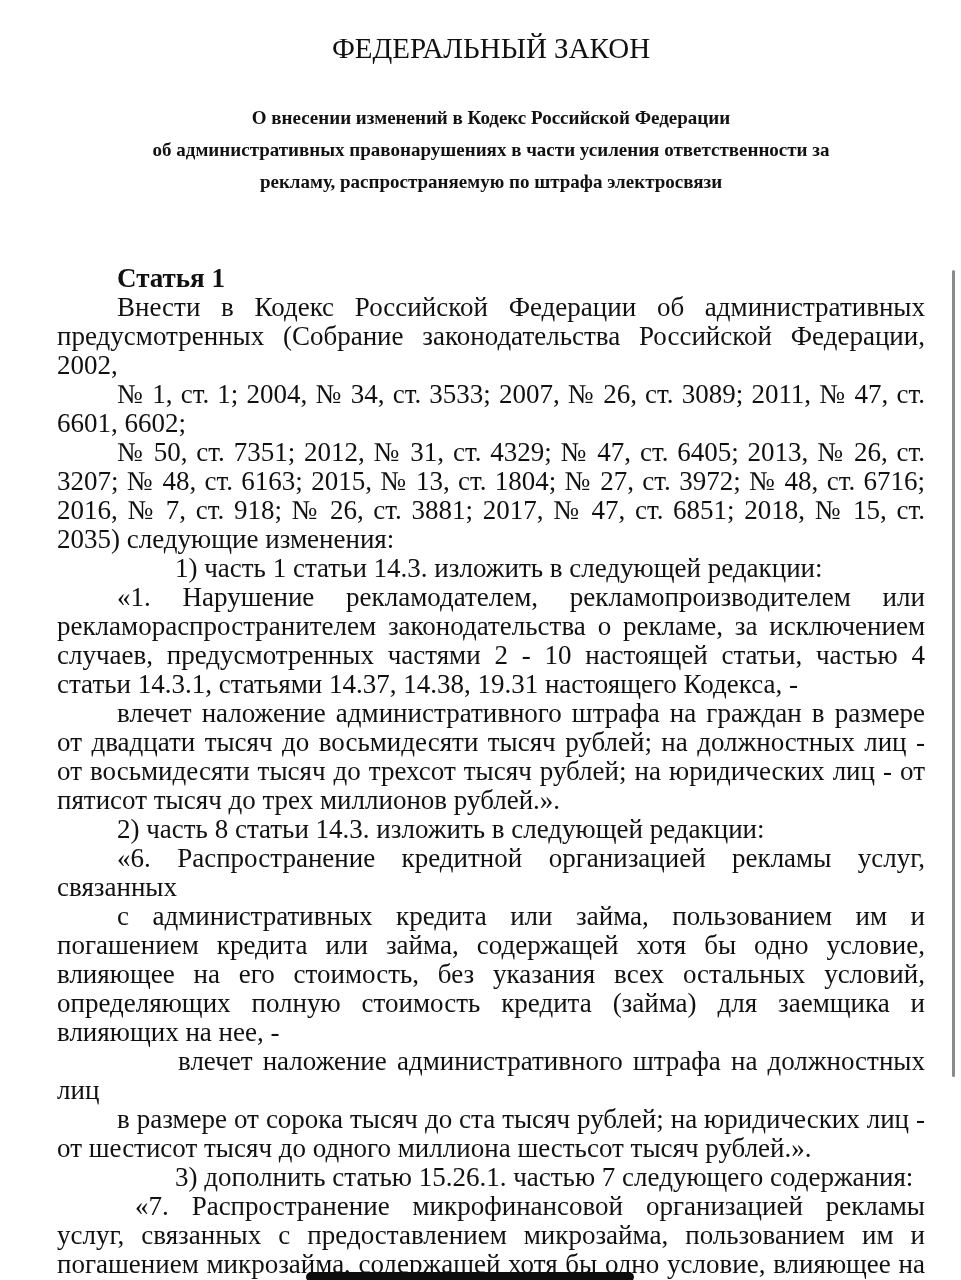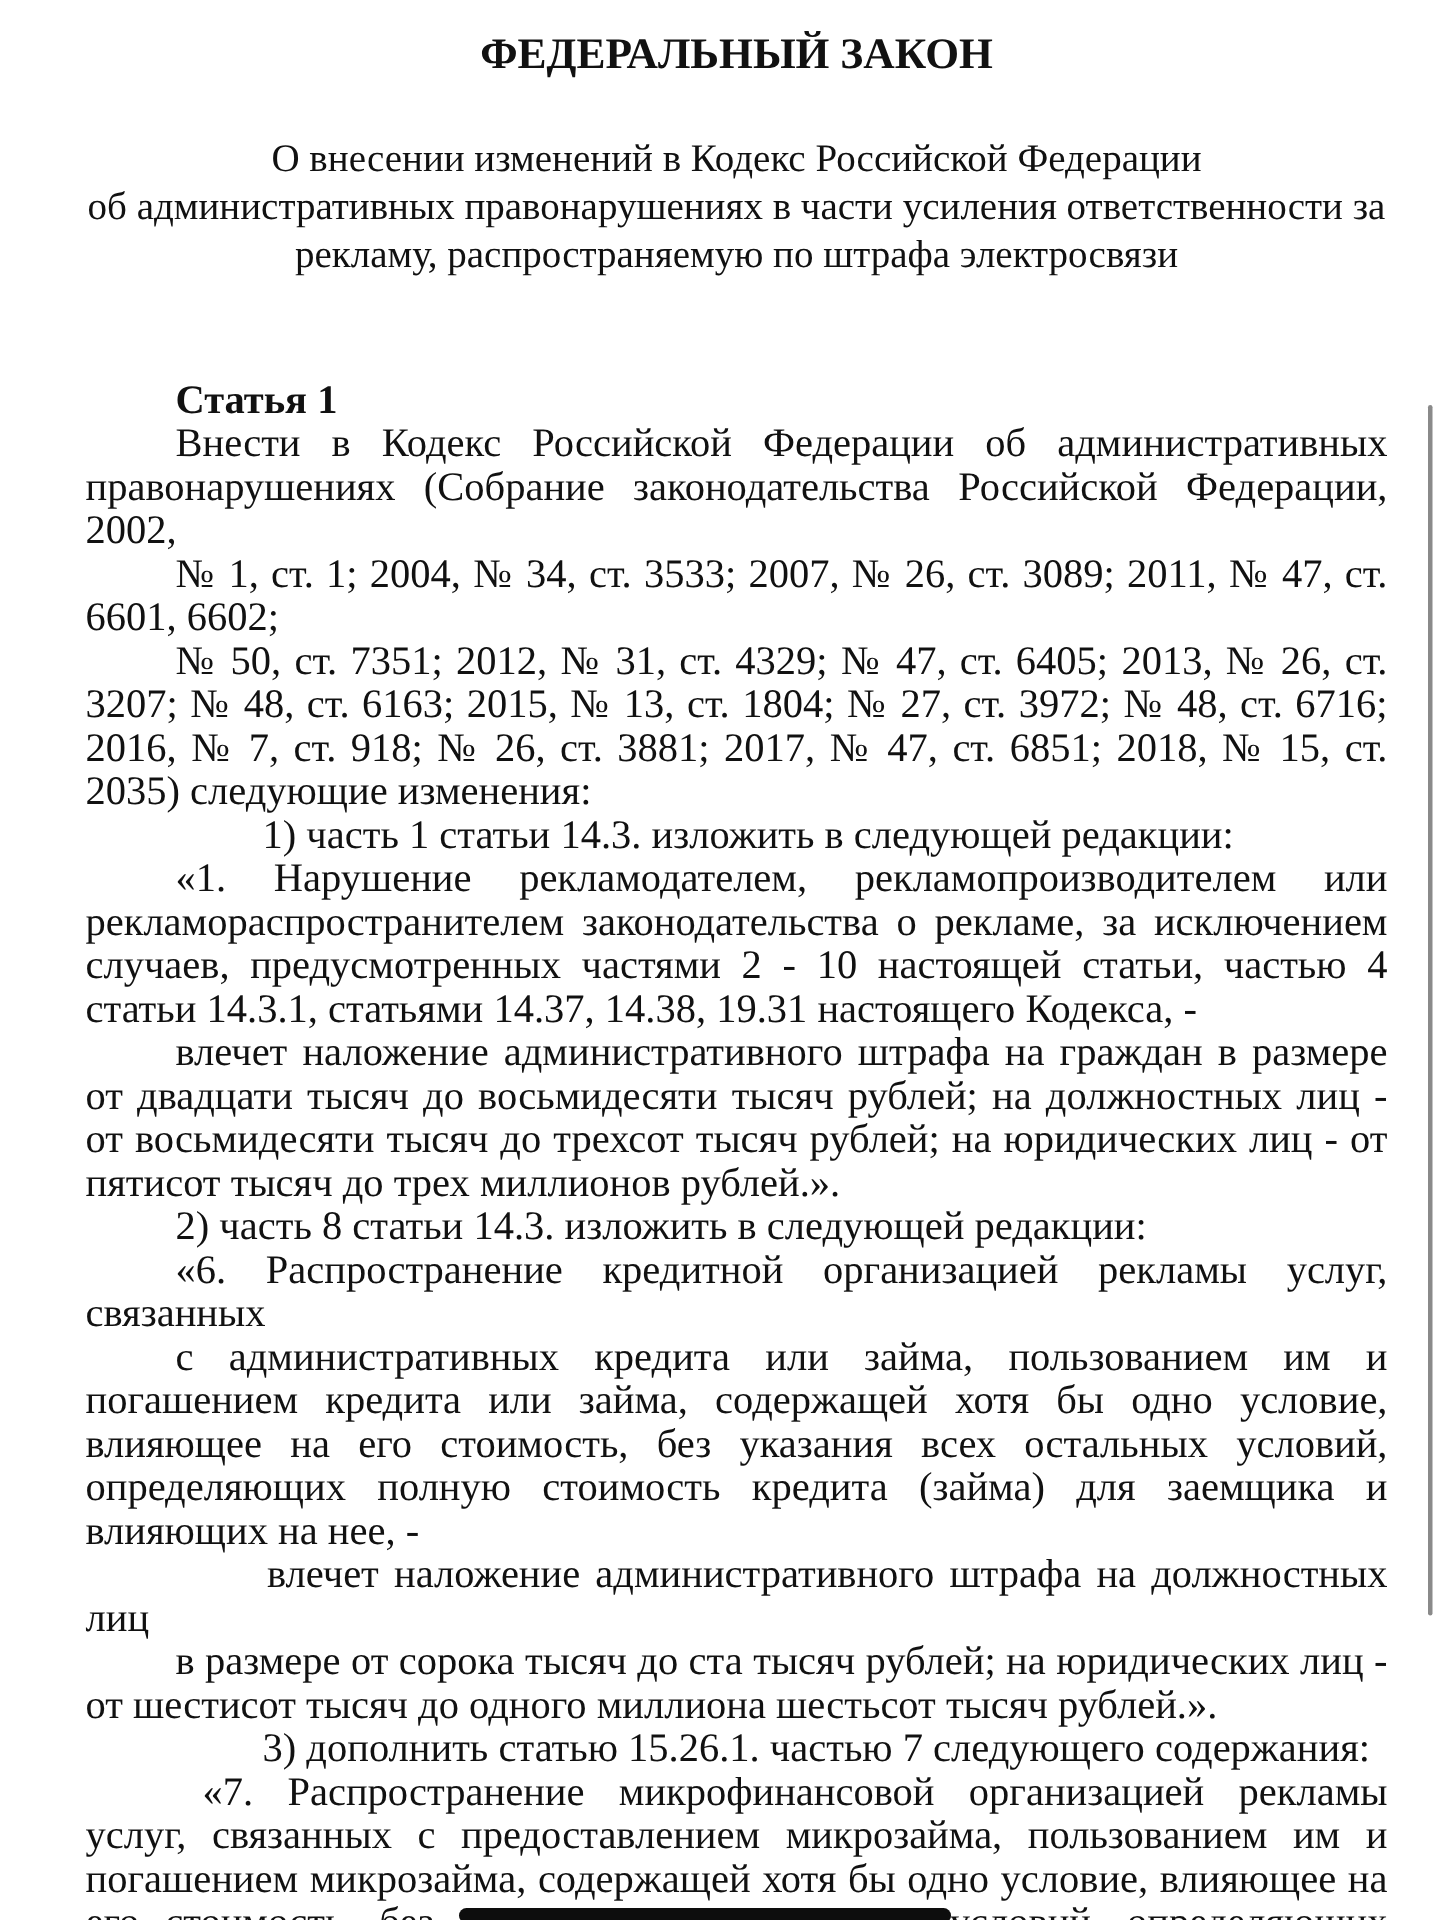--- a/index.html
+++ b/index.html
@@ -14,31 +14,31 @@
     height: 1280px;
     background: #ffffff;
     overflow: hidden;
     font-family: "Liberation Serif", "DejaVu Serif", serif;
     color: #111111;
   }
   .doc {
     padding: 20px 36px 0 57px;
   }
   .title {
-    margin: 0;
+    margin: 12px;
     text-align: center;
     font-size: 29px;
-    font-weight: bold;
+    font-weight: normal;
     line-height: 32px;
   }
   .subtitle {
     margin-top: 38px;
     text-align: center;
-    font-weight: normal;
-    font-size: 26px;
+    font-weight: bold;
+    font-size: 19px;
     line-height: 32px;
   }
   .article-heading {
     margin: 66px 0 0 0;
     font-weight: bold;
     font-size: 27px;
     line-height: 29px;
     text-indent: 60px;
   }
   p.body {
@@ -85,21 +85,21 @@
     <h1 class="title">ФЕДЕРАЛЬНЫЙ ЗАКОН</h1>
 
     <div class="subtitle">
       <div>О внесении изменений в Кодекс Российской Федерации</div>
       <div>об административных правонарушениях в части усиления ответственности за</div>
       <div>рекламу, распространяемую по штрафа электросвязи</div>
     </div>
 
     <p class="article-heading">Статья 1</p>
 
-    <p class="body ind60">Внести в Кодекс Российской Федерации об административных правонарушениях (Собрание законодательства Российской Федерации, 2002,</p>
+    <p class="body ind60">Внести в Кодекс Российской Федерации об административных предусмотренных (Собрание законодательства Российской Федерации, 2002,</p>
     <p class="body ind60">№ 1, ст. 1; 2004, № 34, ст. 3533; 2007, № 26, ст. 3089; 2011, № 47, ст. 6601, 6602;</p>
     <p class="body ind60">№ 50, ст. 7351; 2012, № 31, ст. 4329; № 47, ст. 6405; 2013, № 26, ст. 3207; № 48, ст. 6163; 2015, № 13, ст. 1804; № 27, ст. 3972; № 48, ст. 6716; 2016, № 7, ст. 918; № 26, ст. 3881; 2017, № 47, ст. 6851; 2018, № 15, ст. 2035) следующие изменения:</p>
 
     <p class="body ind118 lead-line">1) часть 1 статьи 14.3. изложить в следующей редакции:</p>
     <p class="body ind60">«1. Нарушение рекламодателем, рекламопроизводителем или рекламораспространителем законодательства о рекламе, за исключением случаев, предусмотренных частями 2 - 10 настоящей статьи, частью 4 статьи 14.3.1, статьями 14.37, 14.38, 19.31 настоящего Кодекса, -</p>
     <p class="body ind60">влечет наложение административного штрафа на граждан в размере от двадцати тысяч до восьмидесяти тысяч рублей; на должностных лиц - от восьмидесяти тысяч до трехсот тысяч рублей; на юридических лиц - от пятисот тысяч до трех миллионов рублей.».</p>
 
     <p class="body ind60 lead-line">2) часть 8 статьи 14.3. изложить в следующей редакции:</p>
     <p class="body ind60 lead-line">«6. Распространение кредитной организацией рекламы услуг, связанных</p>
     <p class="body ind60">с административных кредита или займа, пользованием им и погашением кредита или займа, содержащей хотя бы одно условие, влияющее на его стоимость, без указания всех остальных условий, определяющих полную стоимость кредита (займа) для заемщика и влияющих на нее, -</p>

